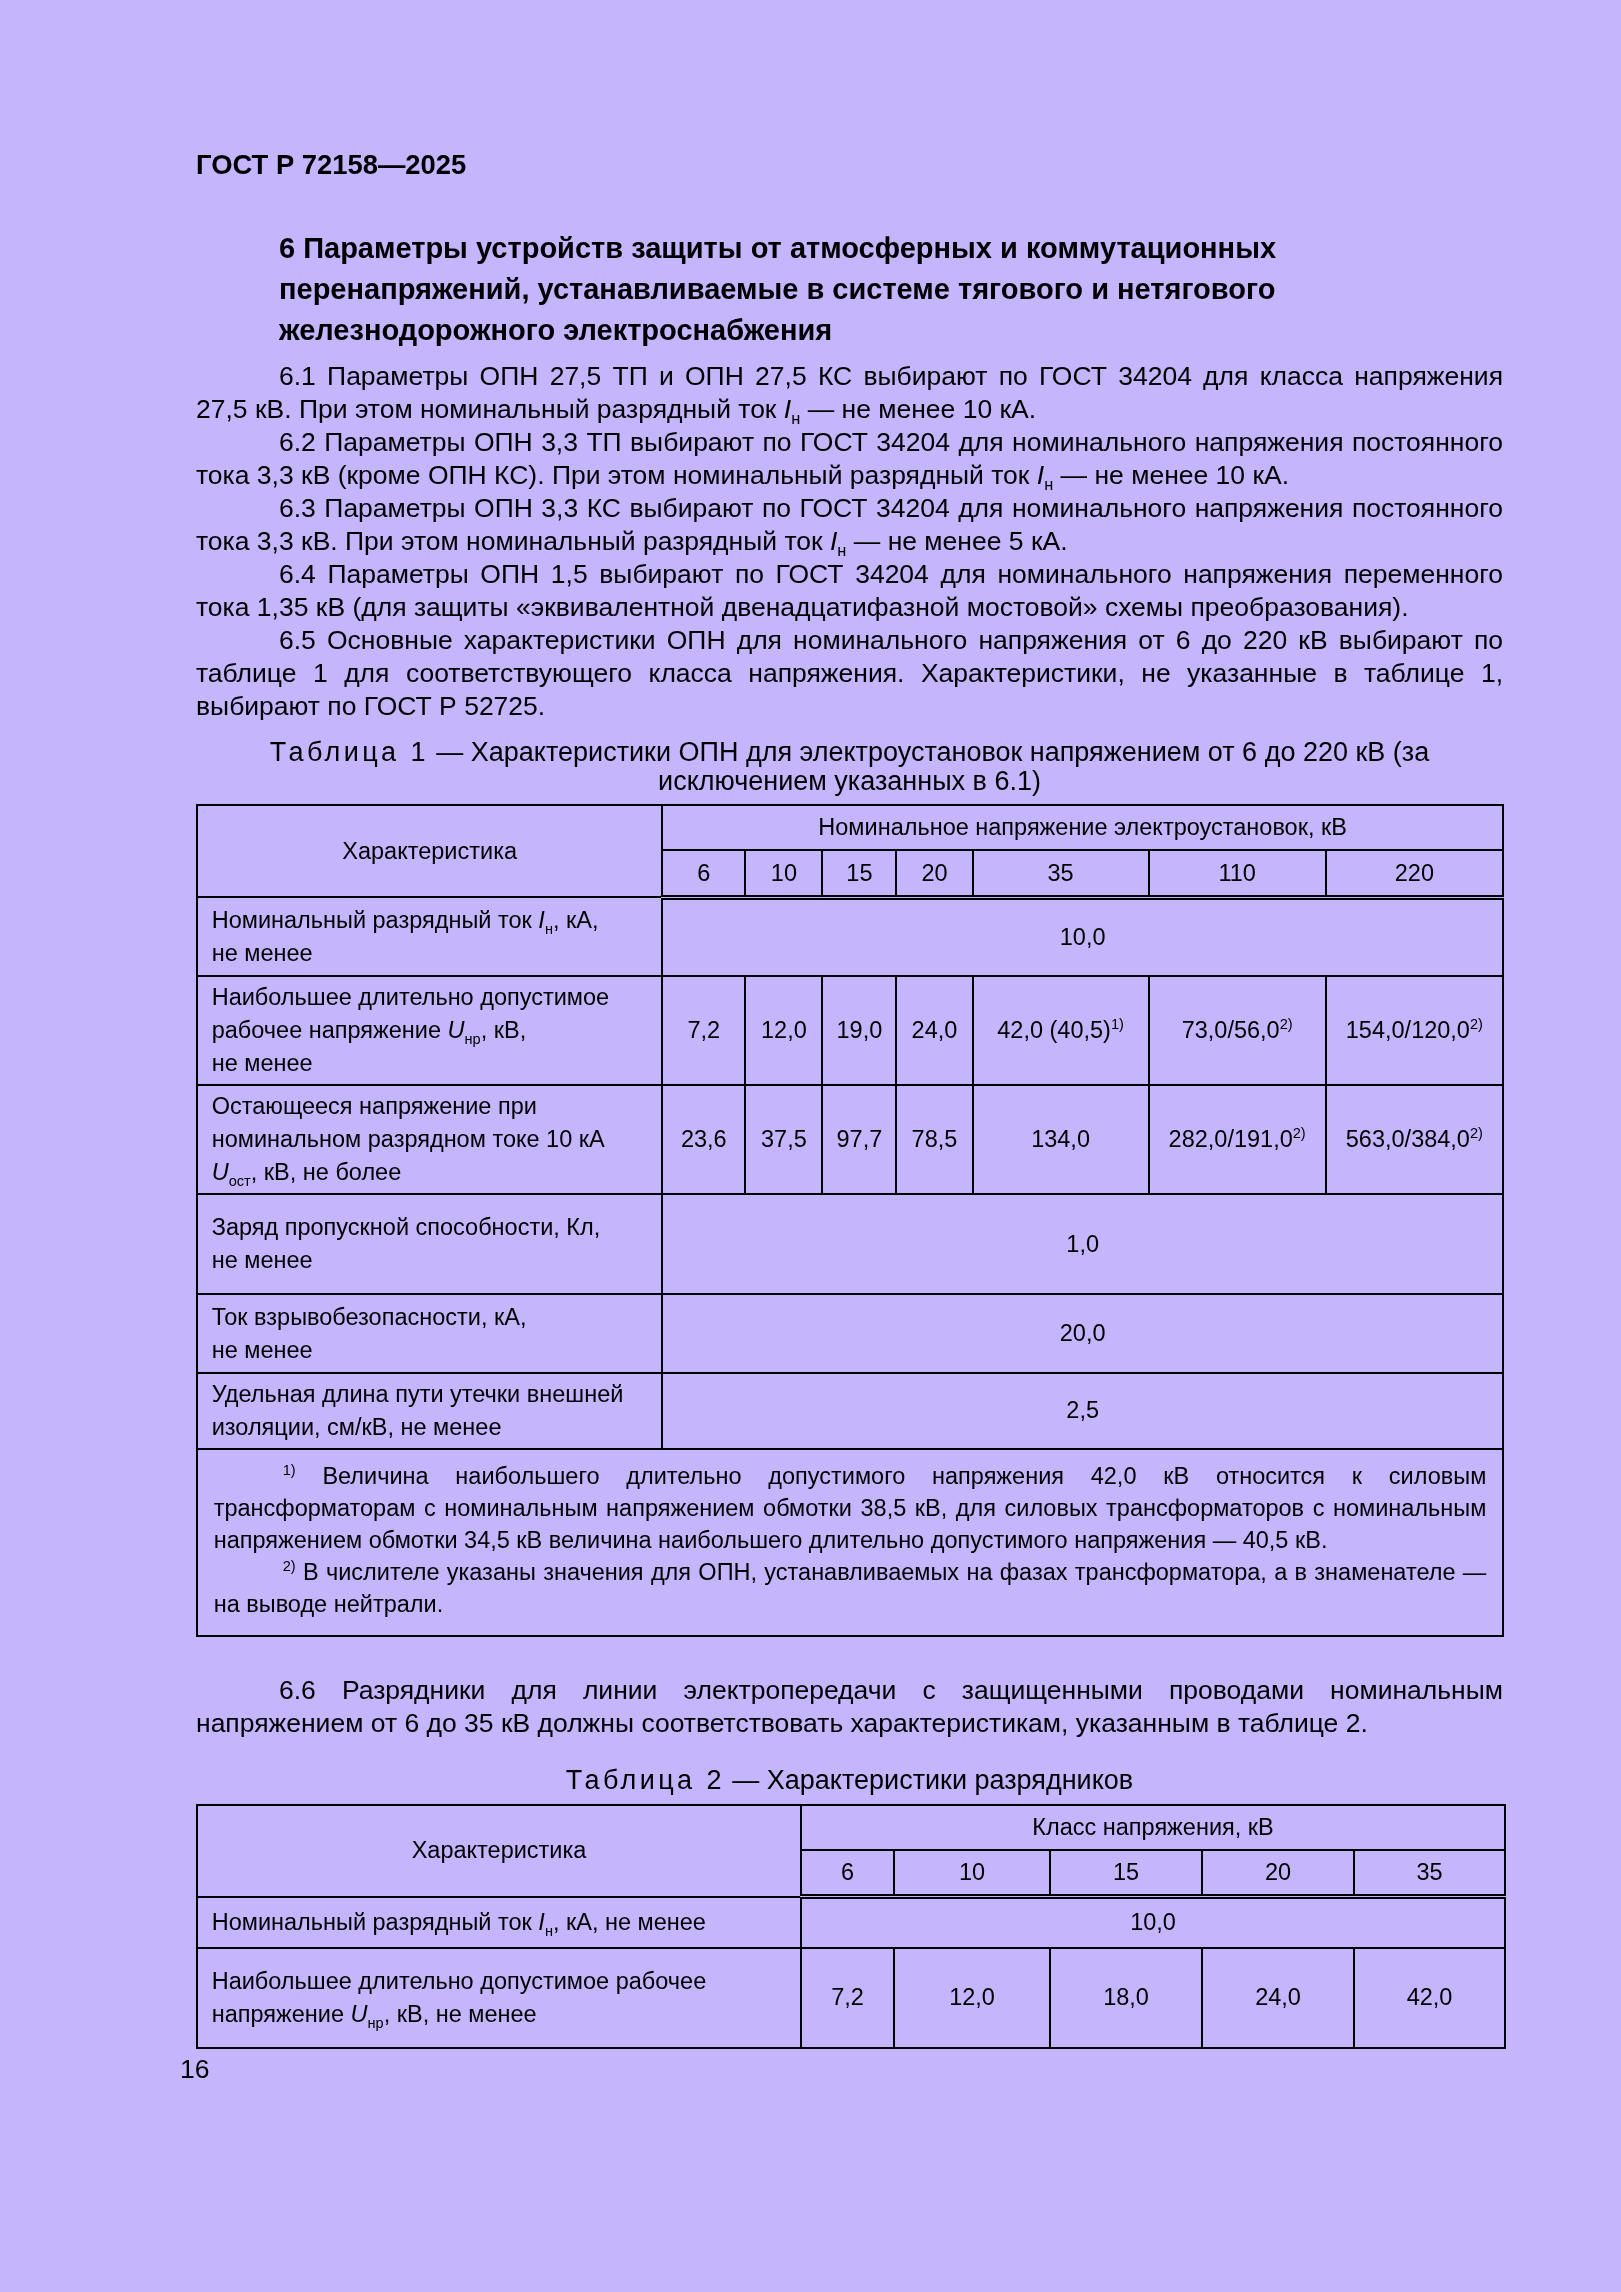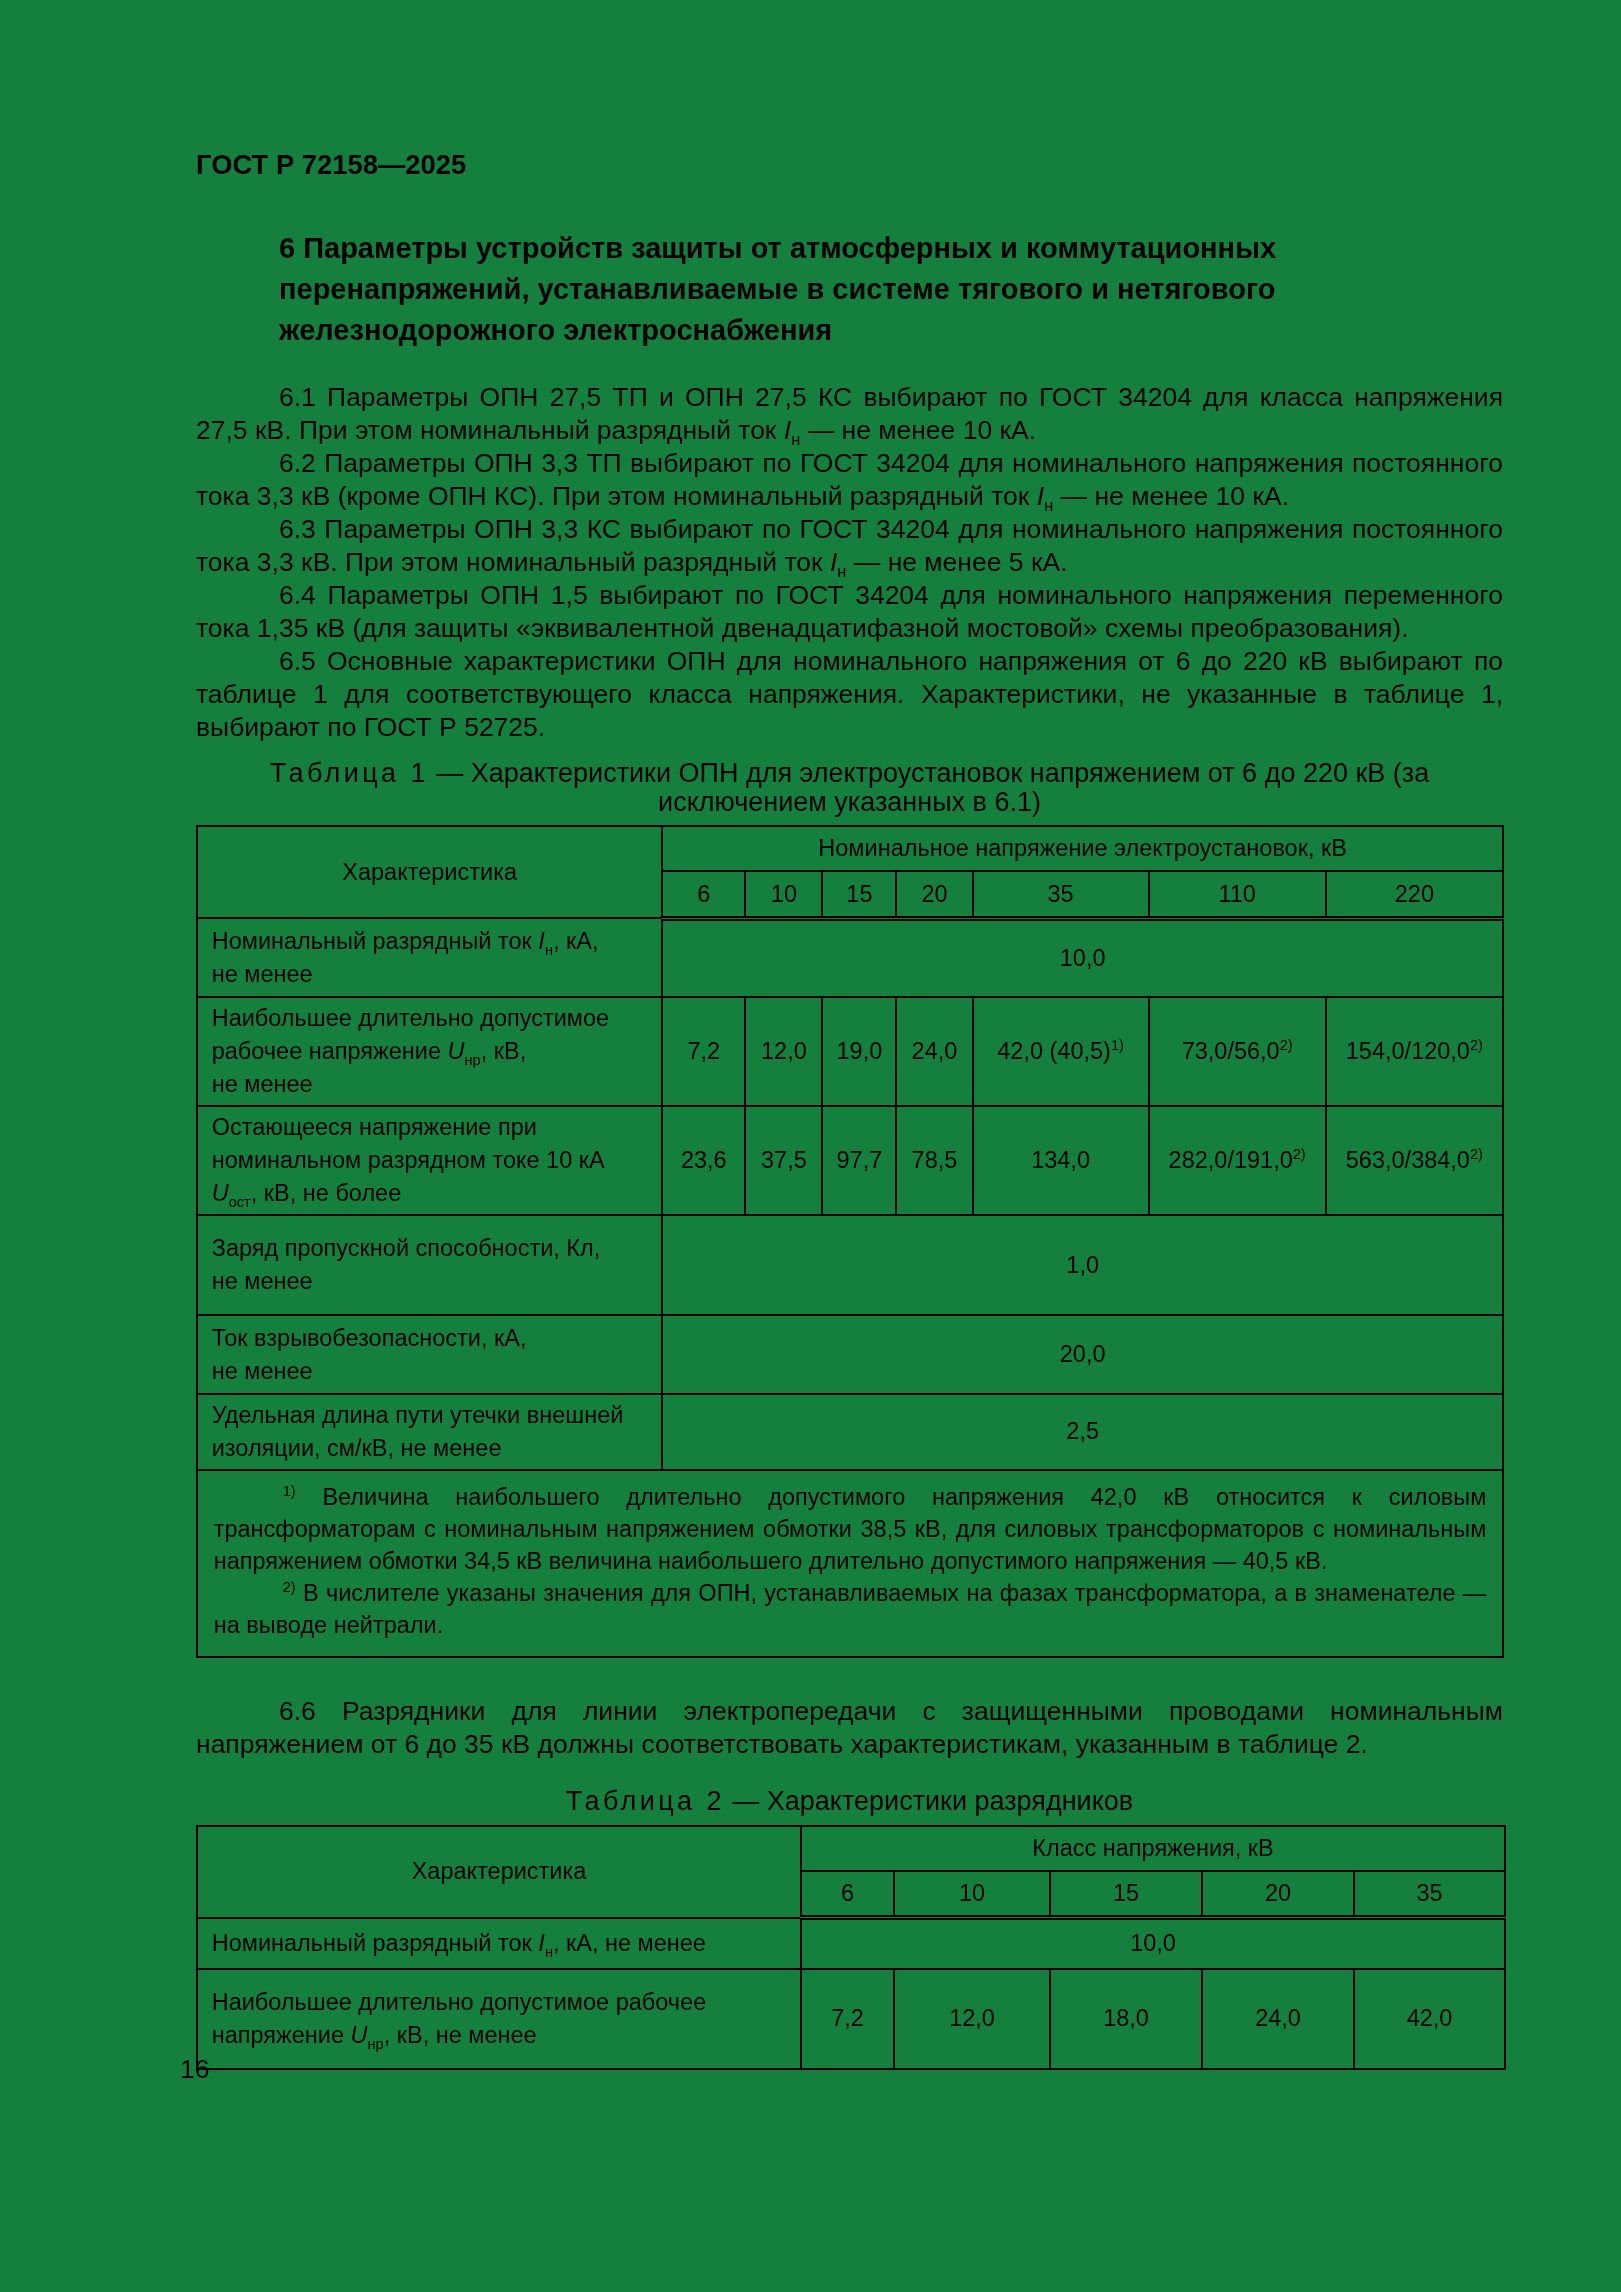--- a/index.html
+++ b/index.html
@@ -1,39 +1,39 @@
 <!DOCTYPE html>
 <html lang="ru"><head>
 <meta charset="utf-8">
 <style>
   html, body { margin: 0; padding: 0; background: #e8e8e8; }
   .page {
     position: relative;
     width: 1621px;
     height: 2293px;
     margin: 0 auto;
-    background: #15803d;
+    background: #c4b5fd;
     color: #000000;
     font-family: "Liberation Sans", sans-serif;
     box-sizing: border-box;
     padding: 149px 118px 0 196px;
     overflow: hidden;
   }
   .doc-header {
     font-size: 27.4px;
     line-height: 32px;
     font-weight: bold;
   }
   .section-title {
     font-size: 29px;
     line-height: 41px;
     font-weight: bold;
     margin: 47px 98px 0 83px;
   }
-  .body-block { margin-top: 30px; }
+  .body-block { margin-top: 9px; }
   p.para {
     margin: 0;
     font-size: 26.5px;
     line-height: 33px;
     text-indent: 83px;
     text-align: justify;
   }
   p.para-after-table { margin-top: 37px; }
   i.sym { font-style: italic; }
   sub { font-size: 0.62em; line-height: 0; }

